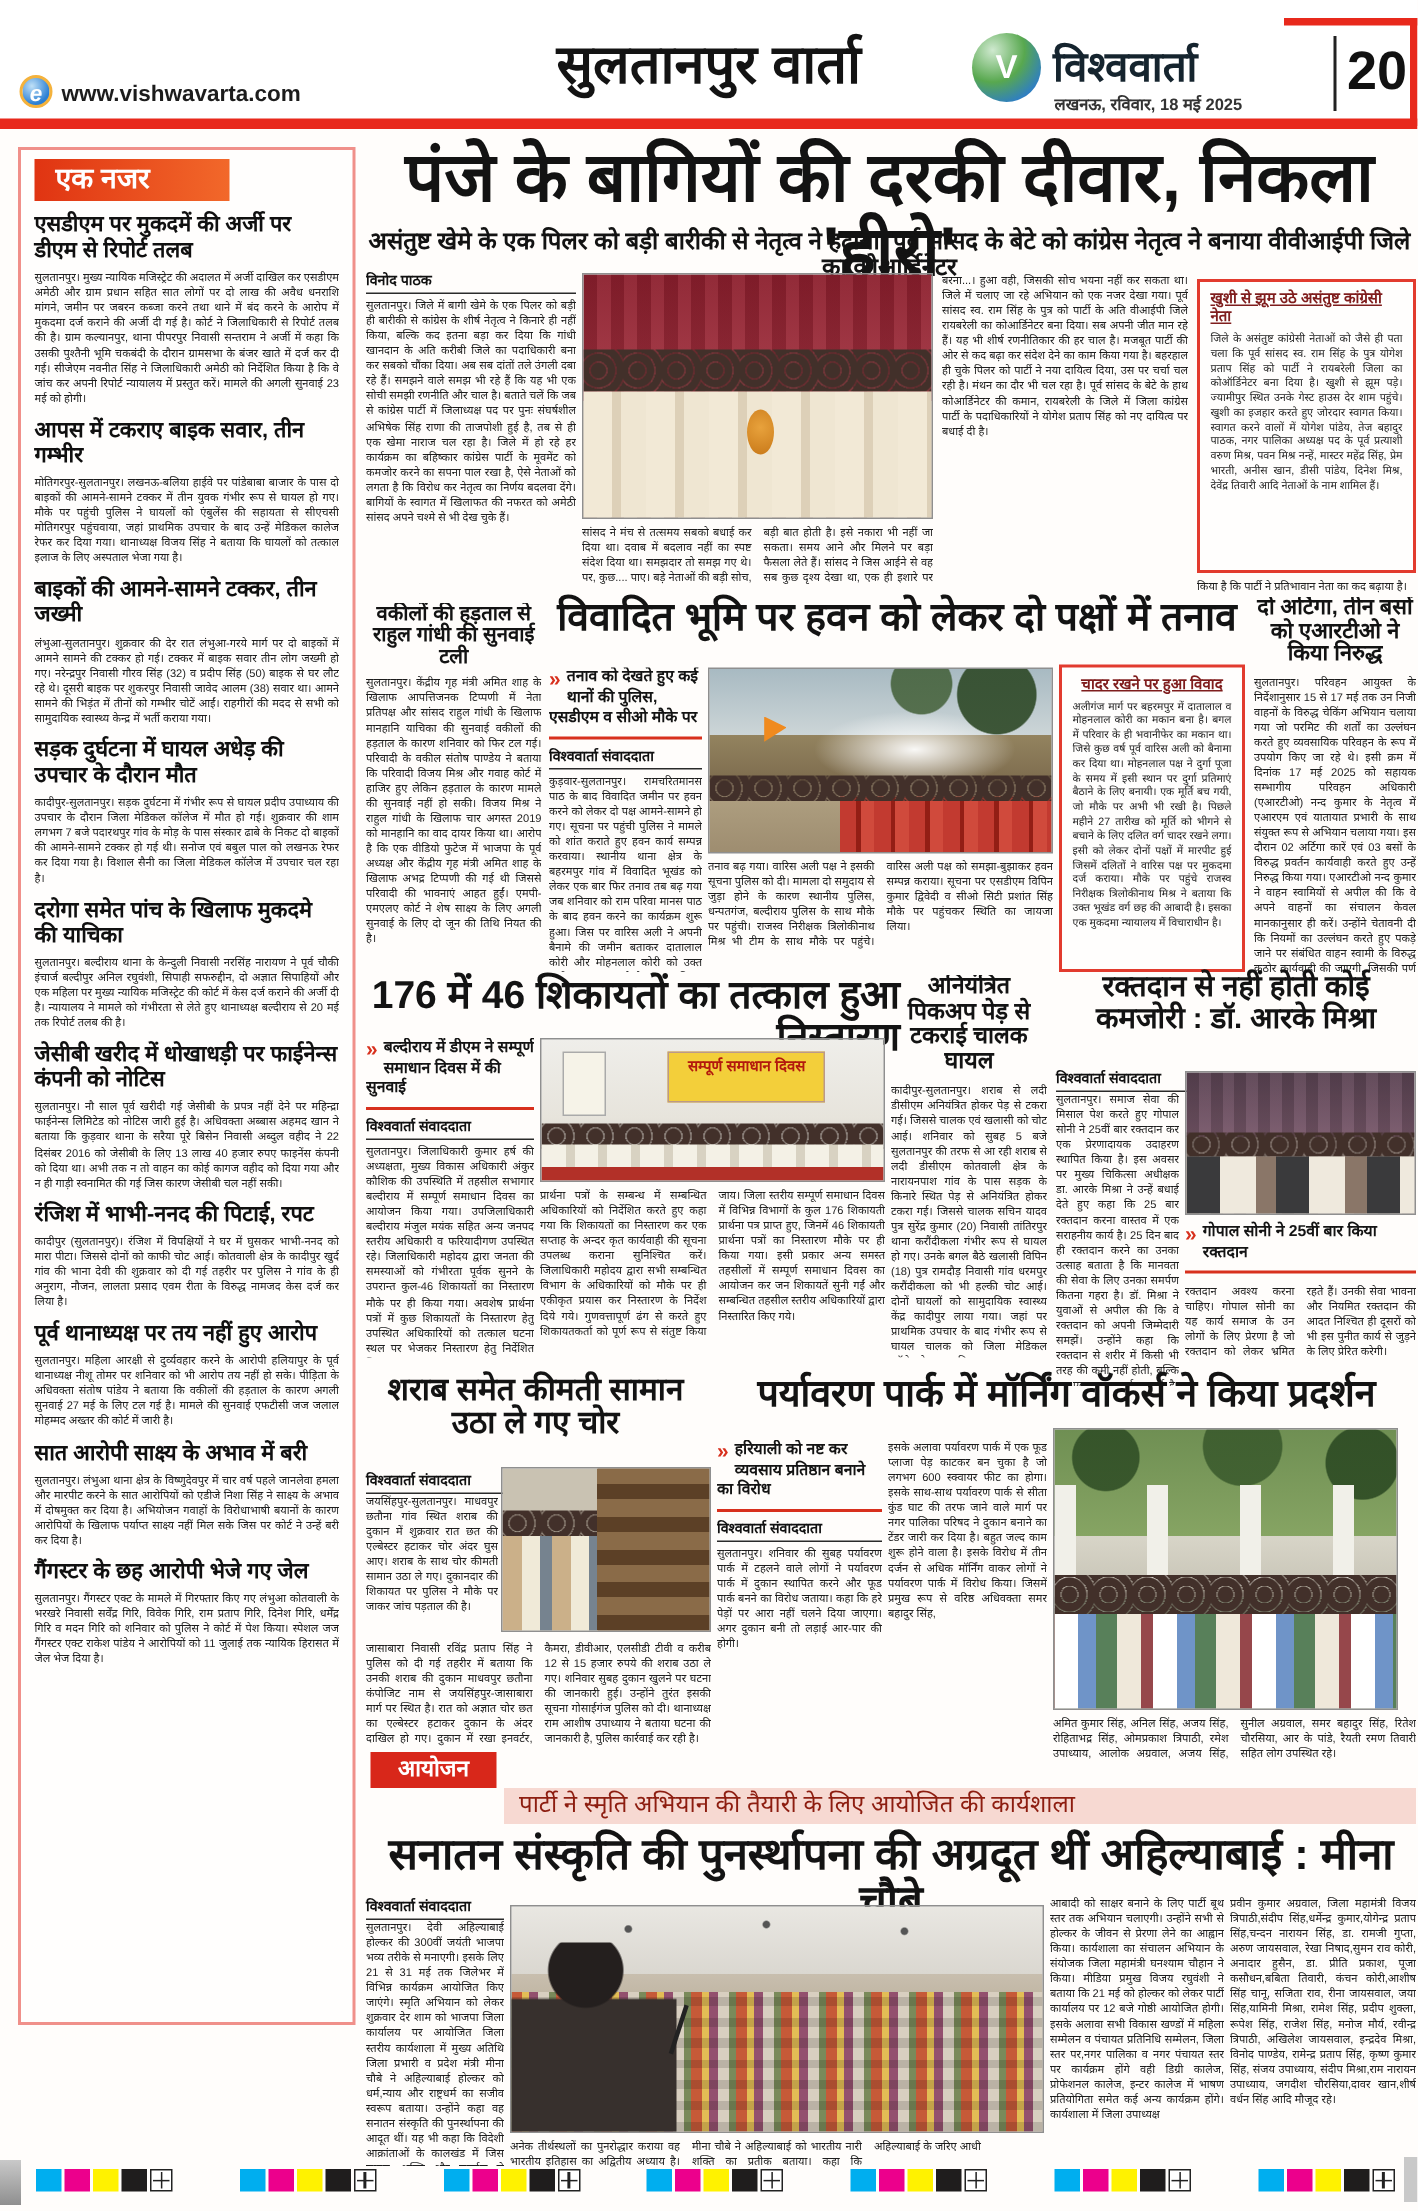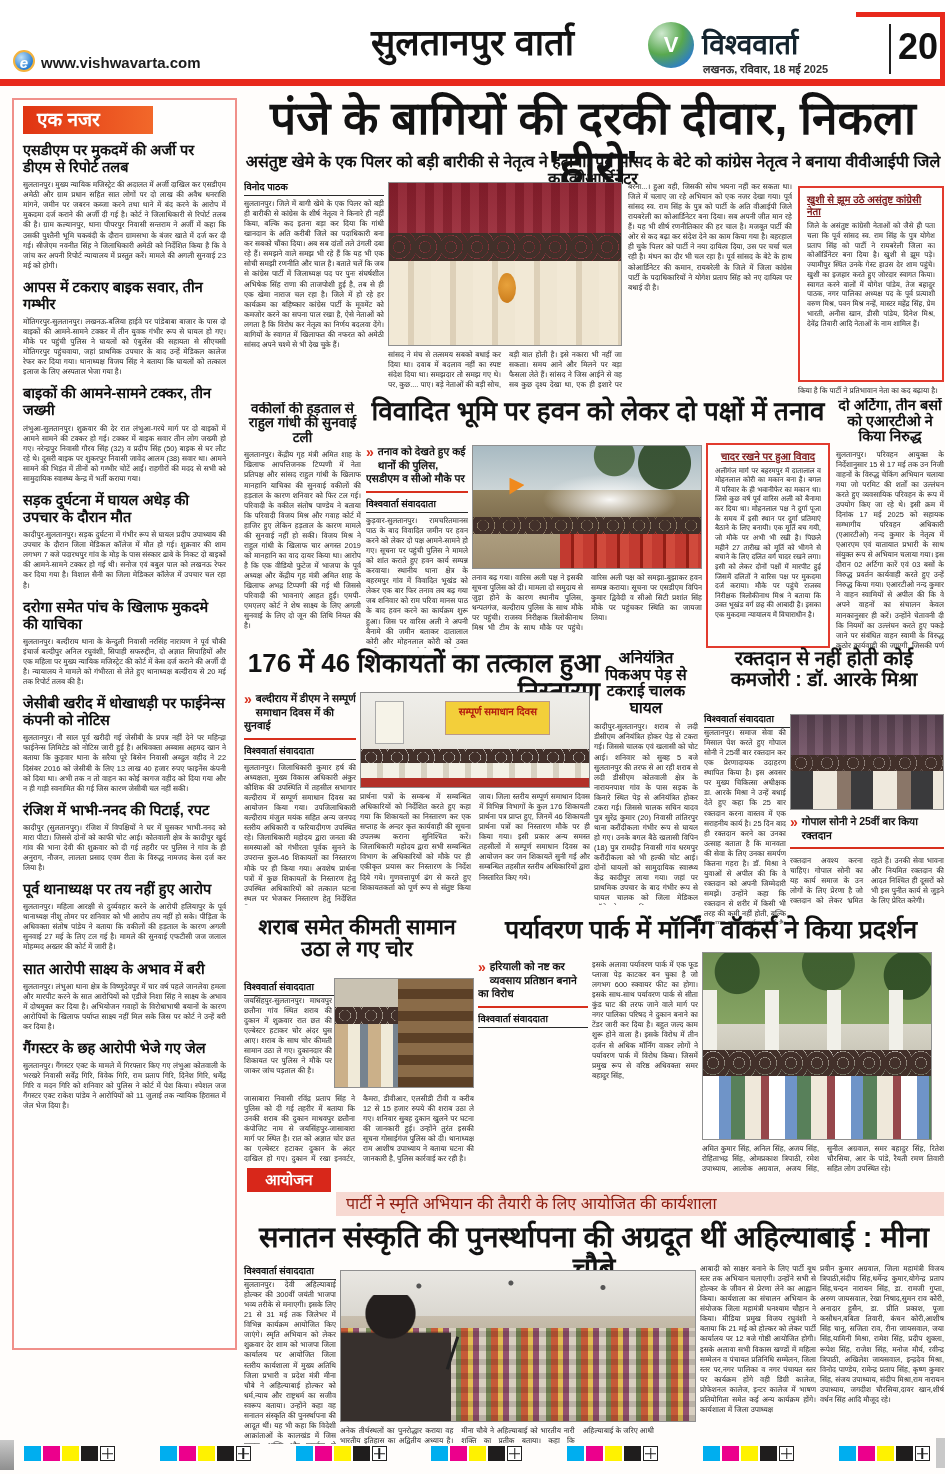--- a/index.html
+++ b/index.html
@@ -203,20 +203,21 @@
   <div class="abs" style="left:0;bottom:0;width:46%;height:58%;background:repeating-linear-gradient(90deg,#cbb089 0 13px,#f0ead8 13px 25px,#76838f 25px 33px);"></div>
 </div>
 <div class="abs body cols2" style="left:244px;top:1094px;width:230px;height:92px;">जासाबारा निवासी रविंद्र प्रताप सिंह ने पुलिस को दी गई तहरीर में बताया कि उनकी शराब की दुकान माधवपुर छतौना कंपोजिट नाम से जयसिंहपुर-जासाबारा मार्ग पर स्थित है। रात को अज्ञात चोर छत का एल्बेस्टर हटाकर दुकान के अंदर दाखिल हो गए। दुकान में रखा इनवर्टर, कैमरा, डीवीआर, एलसीडी टीवी व करीब 12 से 15 हजार रुपये की शराब उठा ले गए। शनिवार सुबह दुकान खुलने पर घटना की जानकारी हुई। उन्होंने तुरंत इसकी सूचना गोसाईगंज पुलिस को दी। थानाध्यक्ष राम आशीष उपाध्याय ने बताया घटना की जानकारी है, पुलिस कार्रवाई कर रही है।</div>
 
 <div class="abs hl" style="left:478px;top:916px;width:466px;font-size:25px;">पर्यावरण पार्क में मॉर्निंग वॉकर्स ने किया प्रदर्शन</div>
 <div class="abs" style="left:478px;top:960px;width:110px;height:228px;overflow:hidden;">
   <span class="chev"></span>
   <div class="kick">हरियाली को नष्ट कर व्यवसाय प्रतिष्ठान बनाने का विरोध</div>
   <div class="kick-rule"></div>
   <span class="byline">विश्ववार्ता संवाददाता</span>
+  <div class="body">सुलतानपुर। शनिवार की सुबह पर्यावरण पार्क में टहलने वाले लोगों ने पर्यावरण पार्क में दुकान स्थापित करने और फूड पार्क बनने का विरोध जताया। कहा कि हरे पेड़ों पर आरा नहीं चलने दिया जाएगा। अगर दुकान बनी तो लड़ाई आर-पार की होगी।</div>
 </div>
 <div class="abs body" style="left:592px;top:960px;width:106px;height:228px;">इसके अलावा पर्यावरण पार्क में एक फूड प्लाजा पेड़ काटकर बन चुका है जो लगभग 600 स्क्वायर फीट का होगा। इसके साथ-साथ पर्यावरण पार्क से सीता कुंड घाट की तरफ जाने वाले मार्ग पर नगर पालिका परिषद ने दुकान बनाने का टेंडर जारी कर दिया है। बहुत जल्द काम शुरू होने वाला है। इसके विरोध में तीन दर्जन से अधिक मॉर्निंग वाकर लोगों ने पर्यावरण पार्क में विरोध किया। जिसमें प्रमुख रूप से वरिष्ठ अधिवक्ता समर बहादुर सिंह,</div>
 <div class="abs photo" style="left:702px;top:952px;width:230px;height:188px;
      background:radial-gradient(circle at 15% 10%,rgba(40,70,32,.8) 0 22px,rgba(0,0,0,0) 23px),radial-gradient(circle at 55% 6%,rgba(52,84,40,.8) 0 26px,rgba(0,0,0,0) 27px),radial-gradient(circle at 90% 12%,rgba(40,70,32,.85) 0 24px,rgba(0,0,0,0) 25px),linear-gradient(180deg,#6f8f53 0%,#86a463 38%,#d8d5c8 38%,#c5c2b4 60%,#8f9a84 60%,#7f8a74 100%);">
   <div class="abs" style="left:0;right:0;top:20%;height:36%;background:repeating-linear-gradient(90deg,#f1f0e9 0 14px,rgba(0,0,0,0) 14px 62px);"></div>
   <div class="hds" style="bottom:34%;height:14%;"></div>
   <div class="abs" style="left:0;right:0;bottom:0;height:34%;background:repeating-linear-gradient(90deg,#ffffff 0 16px,#6f94c8 16px 28px,#58805a 28px 42px,#efe8da 42px 58px,#96474b 58px 66px);"></div>
 </div>
 <div class="abs body cols2" style="left:702px;top:1144px;width:242px;height:44px;">अमित कुमार सिंह, अनिल सिंह, अजय सिंह, रोहिताभद्र सिंह, ओमप्रकाश त्रिपाठी, रमेश उपाध्याय, आलोक अग्रवाल, अजय सिंह, सुनील अग्रवाल, समर बहादुर सिंह, रितेश चौरसिया, आर के पांडे, रैयती रमण तिवारी सहित लोग उपस्थित रहे।</div>
 

